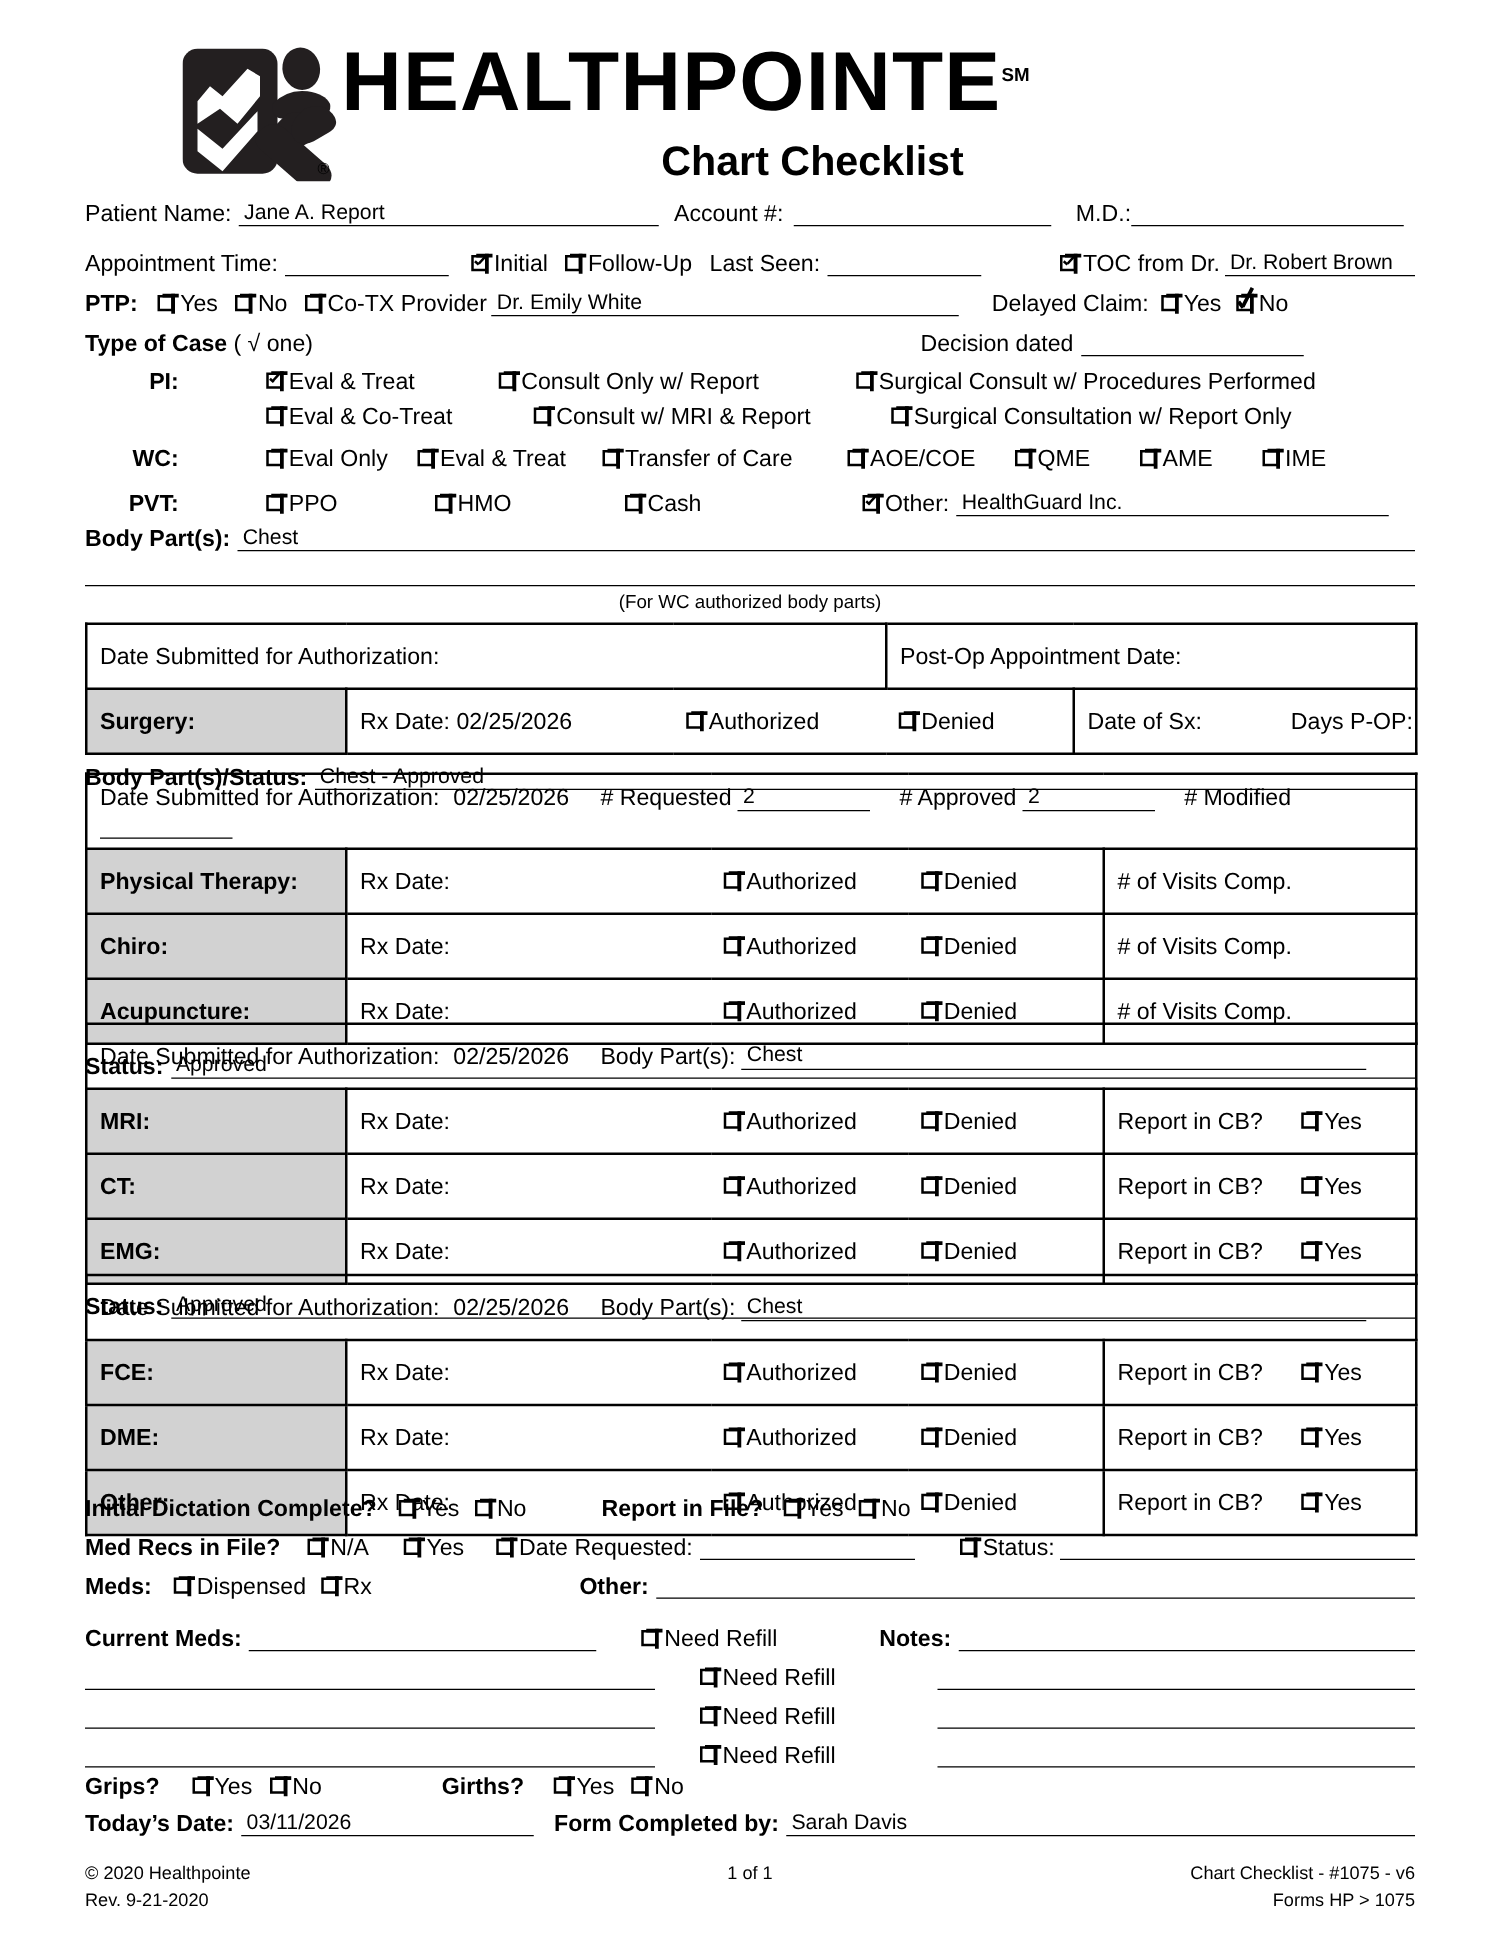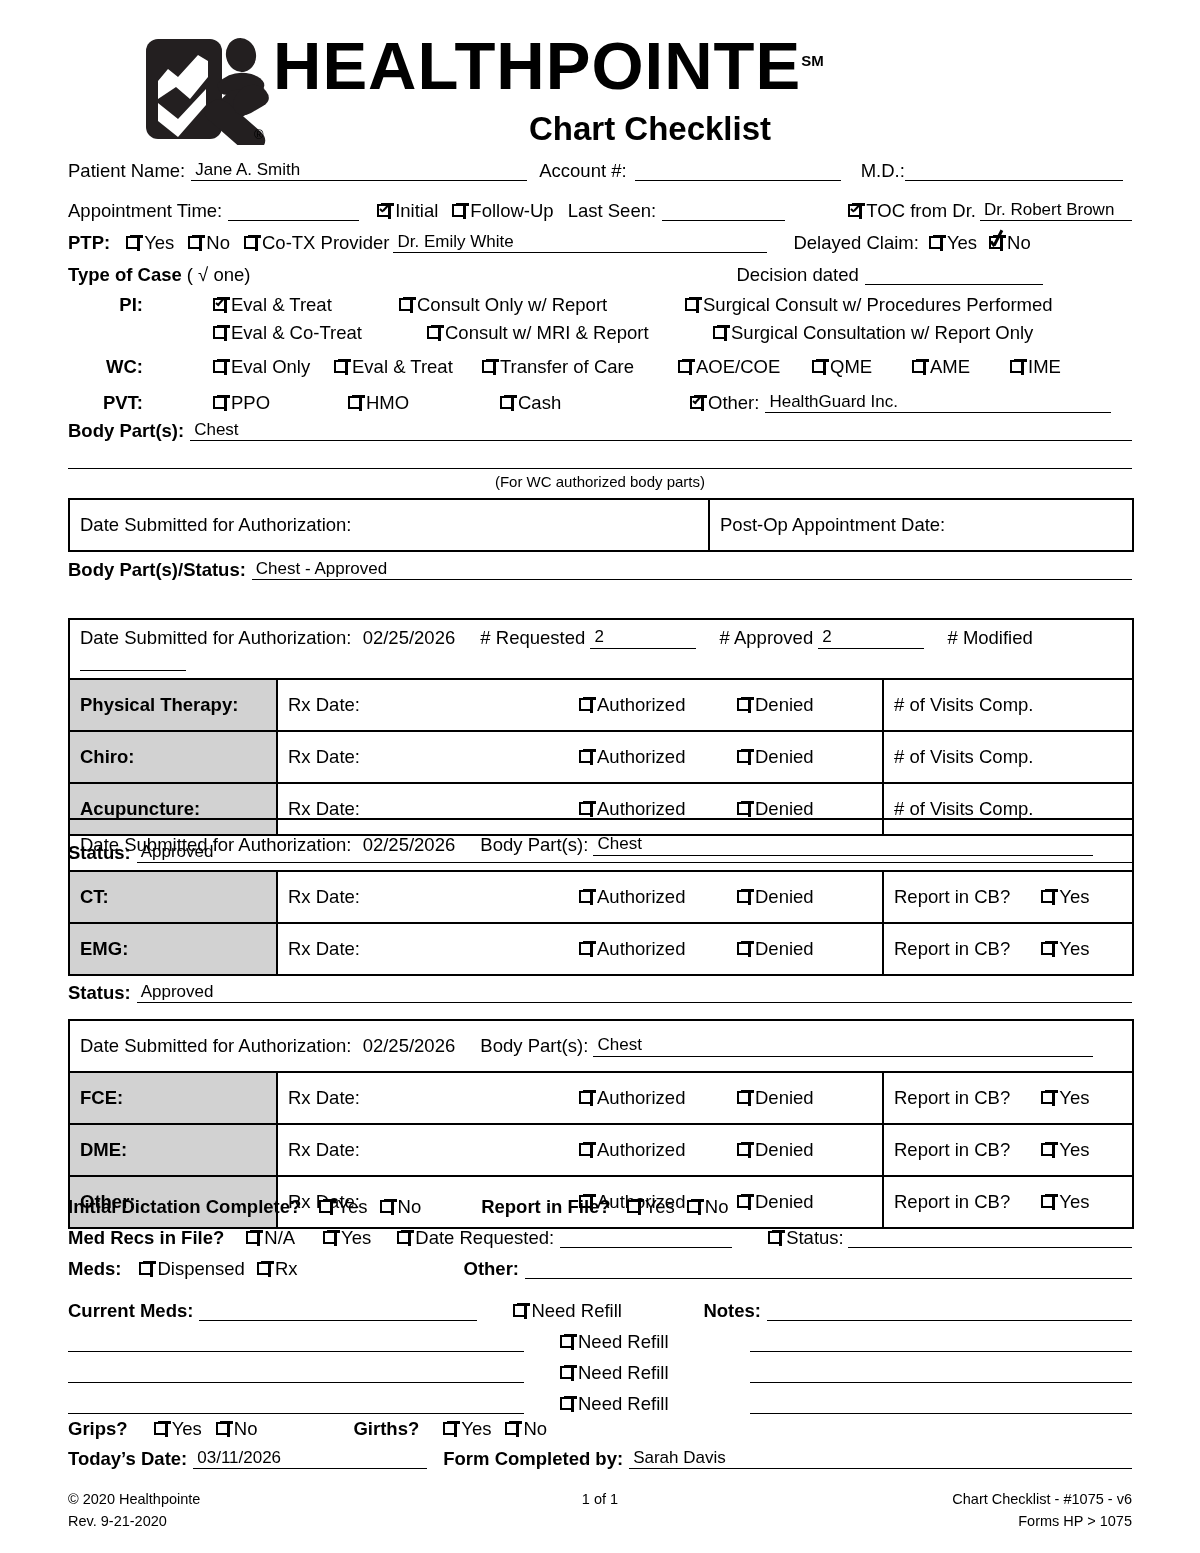--- a/index.html
+++ b/index.html
@@ -172,21 +172,21 @@
       </svg>
       <div style="position:absolute;left:108px;top:94px;font-size:13px;">®</div>
     </div>
     <div class="brand"><span>HEALTHPOINTE</span><span class="sm">SM</span></div>
     <div class="subtitle">Chart Checklist</div>
   </div>
 
   <div class="inner" style="top:160px;">
     <div style="display:flex;align-items:flex-end;">
       <span class="lbl">Patient Name:</span>
-      <span class="fill" style="width:330px;margin-left:6px;">Jane A. Smith</span>
+      <span class="fill" style="width:330px;margin-left:6px;">Jane A. Report</span>
       <span class="lbl" style="margin-left:12px;">Account #:</span>
       <span class="fill" style="width:200px;margin-left:8px;"></span>
       <span class="lbl" style="margin-left:20px;">M.D.:</span>
       <span class="fill" style="width:212px;"></span>
     </div>
   </div>
 
   <div class="inner" style="top:200px;">
     <div style="display:flex;align-items:flex-end;">
       <span class="lbl">Appointment Time:</span>
@@ -367,20 +367,40 @@
           <col style="width:208px">
           <col style="width:262px">
           <col style="width:170px">
           <col style="width:150px">
           <col style="width:274px">
         </colgroup>
       <tbody>
           <tr>
         <td colspan="3" class="hdrow">Date Submitted for Authorization:</td>
         <td colspan="2" class="hdrow" style="border-left:0;">Post-Op Appointment Date:</td>
+      </tr>
+      <tr>
+        <td class="gray">Surgery:</td>
+        <td style="border-right:0;">Rx Date: 02/25/2026</td>
+        <td style="border-left:0;border-right:0;">
+          <span class="opt nb">
+                <span class="cb"></span>
+                <span>Authorized</span>
+              </span>
+        </td>
+        <td style="border-left:0;">
+          <span class="opt nb">
+                <span class="cb"></span>
+                <span>Denied</span>
+              </span>
+        </td>
+        <td>
+          <span class="nb">Date of Sx:</span>
+          <span class="nb" style="margin-left:66px;">Days P-OP:</span>
+        </td>
       </tr>
     </tbody>
       </table>
     <div style="display:flex;align-items:flex-end;margin-top:7px;">
       <span class="lbl b">Body Part(s)/Status:</span>
       <span class="fill" style="flex:1;margin-left:6px;">Chest - Approved</span>
     </div>
   </div>
 
   <div class="inner" style="top:618px;">
@@ -464,20 +484,39 @@
       <tbody>
           <tr>
         <td colspan="5">
           <span class="nb">Date Submitted for Authorization:</span>
           <span class="nb" style="margin-left:6px;">02/25/2026</span>
           <span class="nb" style="margin-left:20px;">Body Part(s):</span>
           <span class="fill" style="width:494px;">Chest</span>
         </td>
       </tr>
       <tr>
+        <td class="gray">MRI:</td>
+        <td style="border-right:0;">Rx Date:</td>
+        <td style="border-left:0;border-right:0;"><span class="opt nb">
+                <span class="cb"></span>
+                <span>Authorized</span>
+              </span></td>
+        <td style="border-left:0;"><span class="opt nb">
+                <span class="cb"></span>
+                <span>Denied</span>
+              </span></td>
+        <td>
+          <span class="nb">Report in CB?</span>
+          <span class="opt nb" style="margin-left:26px;">
+                <span class="cb"></span>
+                <span>Yes</span>
+              </span>
+        </td>
+      </tr>
+      <tr>
         <td class="gray">CT:</td>
         <td style="border-right:0;">Rx Date:</td>
         <td style="border-left:0;border-right:0;"><span class="opt nb">
                 <span class="cb"></span>
                 <span>Authorized</span>
               </span></td>
         <td style="border-left:0;"><span class="opt nb">
                 <span class="cb"></span>
                 <span>Denied</span>
               </span></td>

